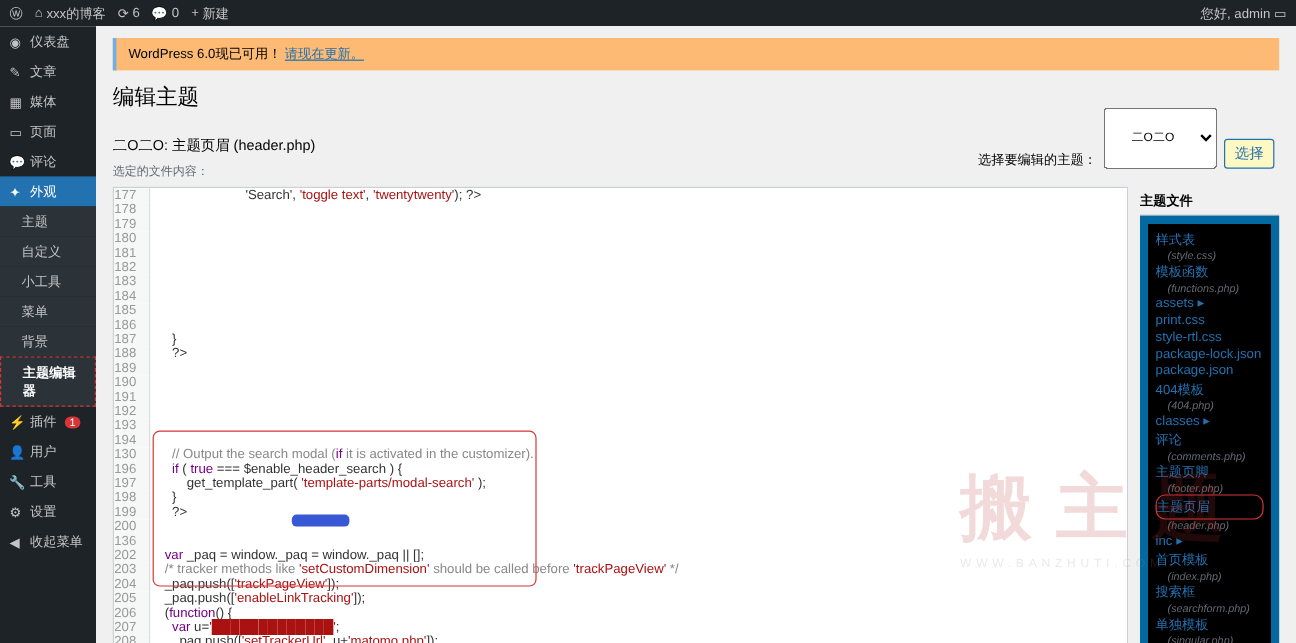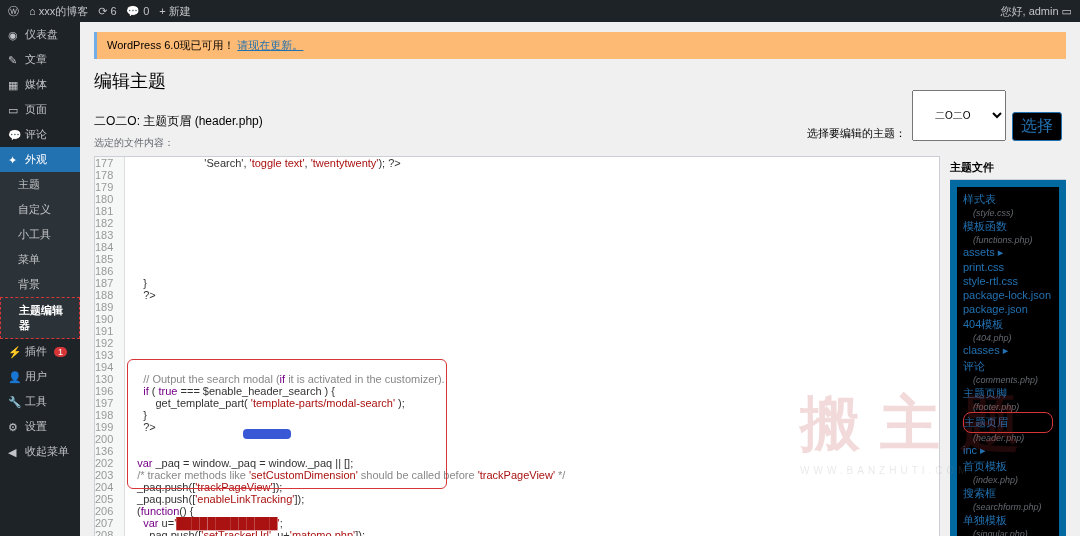--- a/index.html
+++ b/index.html
@@ -17,21 +17,21 @@
 .sidebar .badge{background:#d63638;color:#fff;border-radius:8px;padding:0 4px;font-size:9px;margin-left:2px}
 .sidebar .icon{width:12px;height:12px;display:inline-block}
 .content{flex:1;background:#f0f0f1;overflow:auto;padding:10px 14px;position:relative}
 .notice{background:#fdba74;border-left:3px solid #72aee6;padding:6px 10px;margin-bottom:10px;font-size:10px}
 .notice a{color:#2271b1;text-decoration:underline}
 h1{font-size:18px;font-weight:400;margin:6px 0}
 .file-label{font-size:12px;margin:20px 0 6px}
 .desc{font-size:10px;color:#646970;margin-bottom:6px}
 .topsel{position:absolute;top:68px;right:18px;display:flex;align-items:flex-end;gap:6px;font-size:10px}
 .topsel select{font-size:10px;padding:18px}
-.btn{background:#000000;border:1px solid #2271b1;color:#2271b1;padding:3px 8px;border-radius:3px;cursor:pointer;font-size:16px}
+.btn{background:#fef9c3;border:1px solid #2271b1;color:#2271b1;padding:3px 8px;border-radius:3px;cursor:pointer;font-size:12px}
 .editor-wrap{display:flex;gap:10px}
 .code-area{flex:1;background:#fff;border:1px solid #ccd0d4;height:390px;overflow:auto;font-family:Consolas,Monaco,monospace;font-size:10px;position:relative}
 .code-line{display:flex}
 .lineno{width:30px;text-align:right;color:#999;padding-right:20px;background:#f6f7f7;border-right:1px solid #ddd;user-select:none}
 .linetxt{padding-left:6px;white-space:pre;color:#333}
 .hl-red{position:absolute;border:1px solid #d63638;border-radius:6px;pointer-events:none}
 .hl-redact{position:absolute;background:#3858d6;height:10px;border-radius:4px;pointer-events:none}
 .right-panel{width:116px;background:#f0f0f1}
 .right-panel h3{font-size:11px;font-weight:600;padding:4px 0;border-bottom:1px solid #ccd0d4}
 .tree{background:#000000;border:7px solid #0369a1;height:370px;overflow:auto;padding:4px 6px;font-size:10px}

